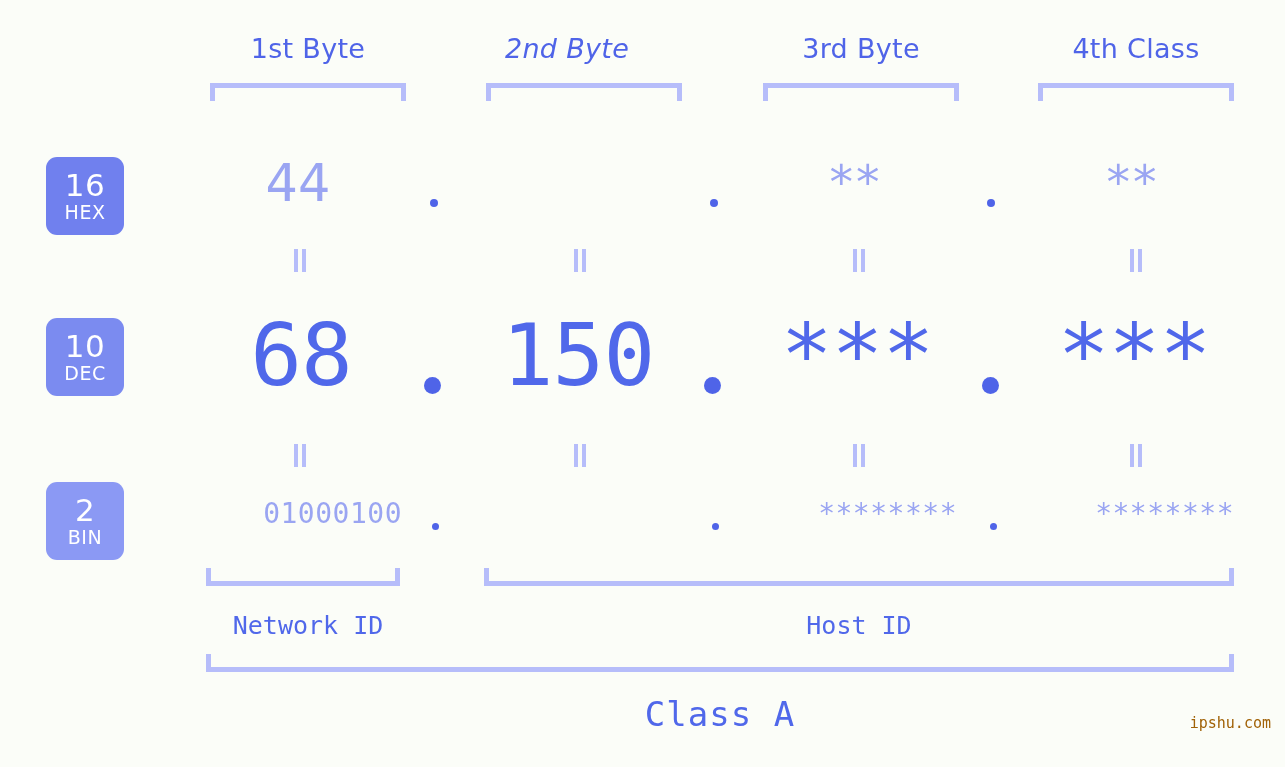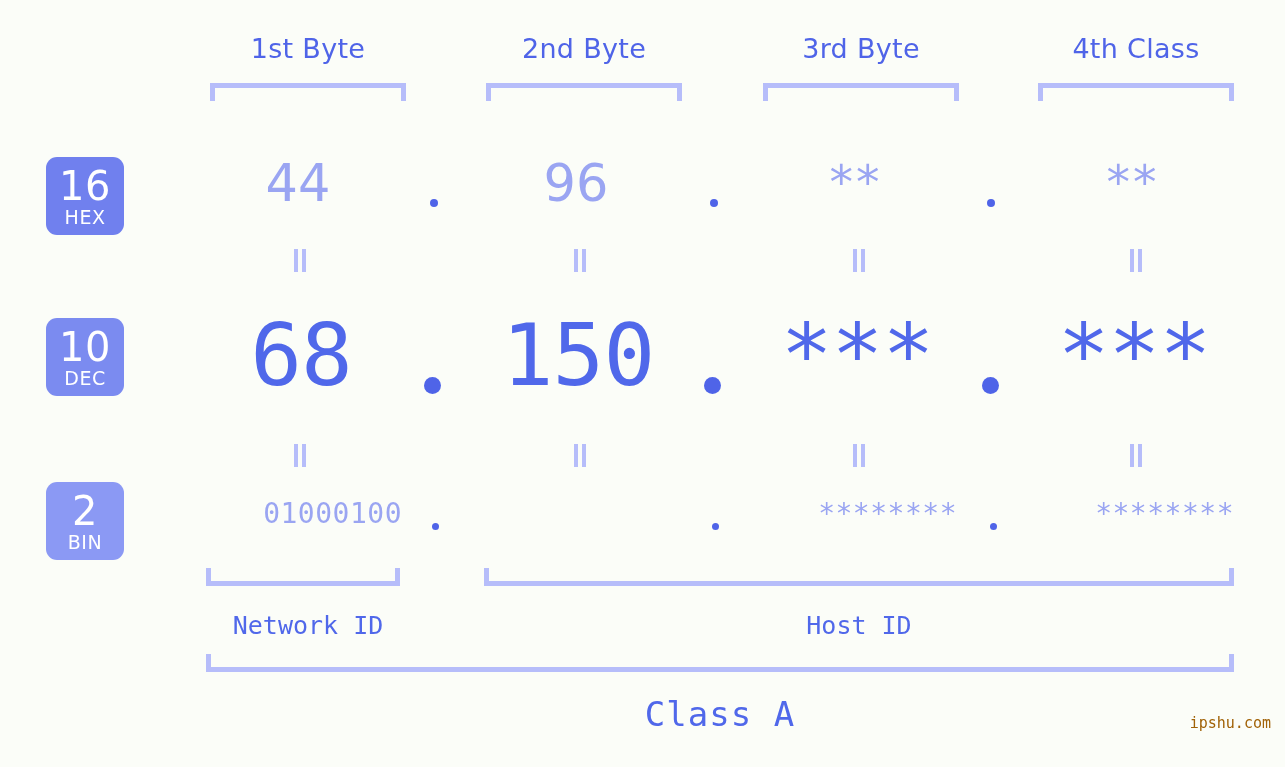--- a/index.html
+++ b/index.html
@@ -61,21 +61,21 @@
     border-radius: 11px;
     display: flex;
     flex-direction: column;
     align-items: center;
     justify-content: center;
     color: #ffffff;
     line-height: 1;
   }
   .base-badge .num {
     font-family: "DejaVu Sans", sans-serif;
-    font-size: 40px;
+    font-size: 31px;
     font-weight: 400;
     letter-spacing: 0.5px;
   }
   .base-badge .nm {
     font-family: "DejaVu Sans", sans-serif;
     font-size: 19px;
     margin-top: 2px;
     letter-spacing: 0.5px;
   }
 
@@ -172,21 +172,21 @@
     color: #a16207;
     white-space: nowrap;
   }
 </style>
 </head>
 <body>
 
 <div id="stage">
 
   <div class="byte-label" style="left:210px; width:196px;">1st Byte</div>
-  <div class="byte-label" style="left:486px; width:196px;">2nd Byte</div>
+  <div class="byte-label" style="left:469px; width:196px;font-style:italic;">2nd Byte</div>
   <div class="byte-label" style="left:763px; width:196px;">3rd Byte</div>
   <div class="byte-label" style="left:1038px; width:196px;">4th Class</div>
 
   <div class="bracket-top" style="left:210px; top:83px; width:196px;"></div>
   <div class="bracket-top" style="left:486px; top:83px; width:196px;"></div>
   <div class="bracket-top" style="left:763px; top:83px; width:196px;"></div>
   <div class="bracket-top" style="left:1038px; top:83px; width:196px;"></div>
 
   <div class="base-badge" style="top:157px; background:#7080ee;">
     <span class="num">16</span>
@@ -197,21 +197,20 @@
     <span class="num">10</span>
     <span class="nm">DEC</span>
   </div>
 
   <div class="base-badge" style="top:482px; background:#8b99f4;">
     <span class="num">2</span>
     <span class="nm">BIN</span>
   </div>
 
   <div class="cell hex-val" style="left:200px; top:158px; width:196px;">44</div>
-  <div class="cell hex-val" style="left:478px; top:158px; width:196px;">96</div>
   <div class="cell hex-star" style="left:758px; top:158px; width:196px;">**</div>
   <div class="cell hex-star" style="left:1035px; top:158px; width:196px;">**</div>
 
   <div class="dot dot-sm" style="left:430px; top:199px;"></div>
   <div class="dot dot-sm" style="left:710px; top:199px;"></div>
   <div class="dot dot-sm" style="left:987px; top:199px;"></div>
 
   <div class="eqmark" style="left:293px; top:249px;">
       <i></i>
       <i></i>

